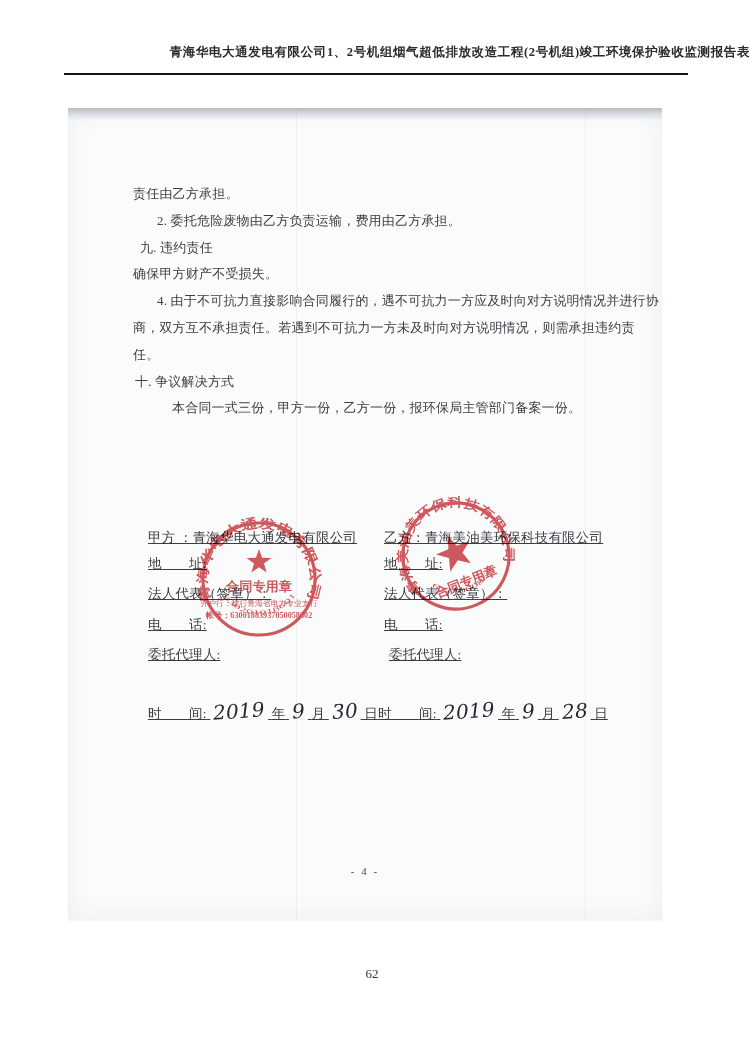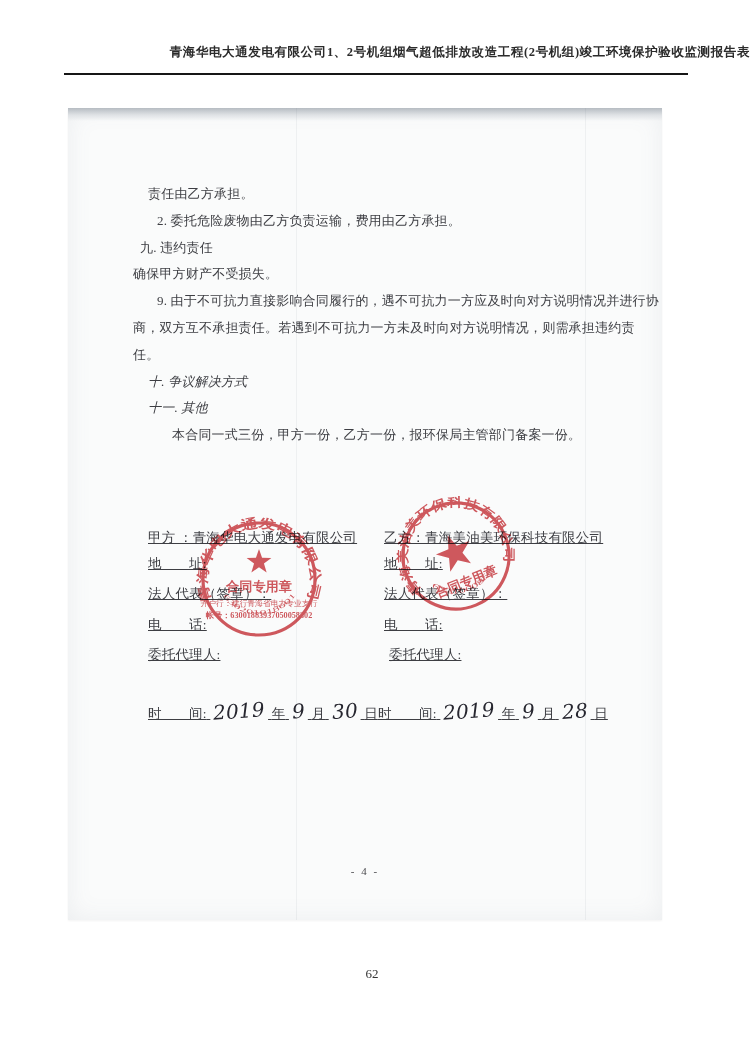--- a/index.html
+++ b/index.html
@@ -29,23 +29,23 @@
   .fold { position:absolute; top:0; width:1px; height:100%; background:rgba(90,100,110,0.07); }
   .fold.f1 { left:228px; } .fold.f2 { left:517px; }
 
   .body-lines {
     position:absolute; left:65px; top:73px;
     font-size:13px; color:#3d3e43; line-height:26.8px; white-space:nowrap;
     letter-spacing:0.2px;
   }
   .ln { height:26.8px; }
   .i0  { margin-left:0; }
-  .i2  { margin-left:15px;font-style:italic; }
+  .i2  { margin-left:2px; }
   .i7  { margin-left:7px; }
-  .i15 { margin-left:15px; }
+  .i15 { }
   .i17 { margin-left:24px; }
   .i39 { margin-left:39px; }
 
   
   .sig-row {
     position:absolute; font-size:13.5px; color:#3d3e43; white-space:nowrap; letter-spacing:0.2px;text-decoration:underline;
   }
   .hw {
     display:inline-block; font-family:"DejaVu Serif",serif; font-style:italic;
     font-size:20px; color:#26262f; transform:rotate(-4deg); margin:0 3px;
@@ -82,25 +82,24 @@
   <div class="scan">
     <div class="scan-topband"></div>
     <div class="fold f1"></div>
     <div class="fold f2"></div>
 
     <div class="body-lines">
       <div class="ln i15">责任由乙方承担。</div>
       <div class="ln i17">2. 委托危险废物由乙方负责运输，费用由乙方承担。</div>
       <div class="ln i7">九. 违约责任</div>
       <div class="ln i0">确保甲方财产不受损失。</div>
-      <div class="ln i17">9. 由于不可抗力直接影响合同履行的，遇不可抗力一方应及时向对方说明情况并进行协</div>
+      <div class="ln i17">4. 由于不可抗力直接影响合同履行的，遇不可抗力一方应及时向对方说明情况并进行协</div>
       <div class="ln i0">商，双方互不承担责任。若遇到不可抗力一方未及时向对方说明情况，则需承担违约责</div>
       <div class="ln i0">任。</div>
       <div class="ln i2">十. 争议解决方式</div>
-      <div class="ln i2">十一. 其他</div>
       <div class="ln i39">本合同一式三份，甲方一份，乙方一份，报环保局主管部门备案一份。</div>
     </div>
 
     <div class="sig-row" style="left:80px; top:421px;">甲方 ：青海华电大通发电有限公司</div>
     <div class="sig-row" style="left:80px; top:447px;">地　　址:</div>
     <div class="sig-row" style="left:80px; top:477px;">法人代表（签章）：</div>
     <div class="sig-row" style="left:80px; top:508px;">电　　话:</div>
     <div class="sig-row" style="left:80px; top:538px;">委托代理人:</div>
     <div class="sig-row" style="left:80px; top:597px;">
       <span>时　　间:</span>

